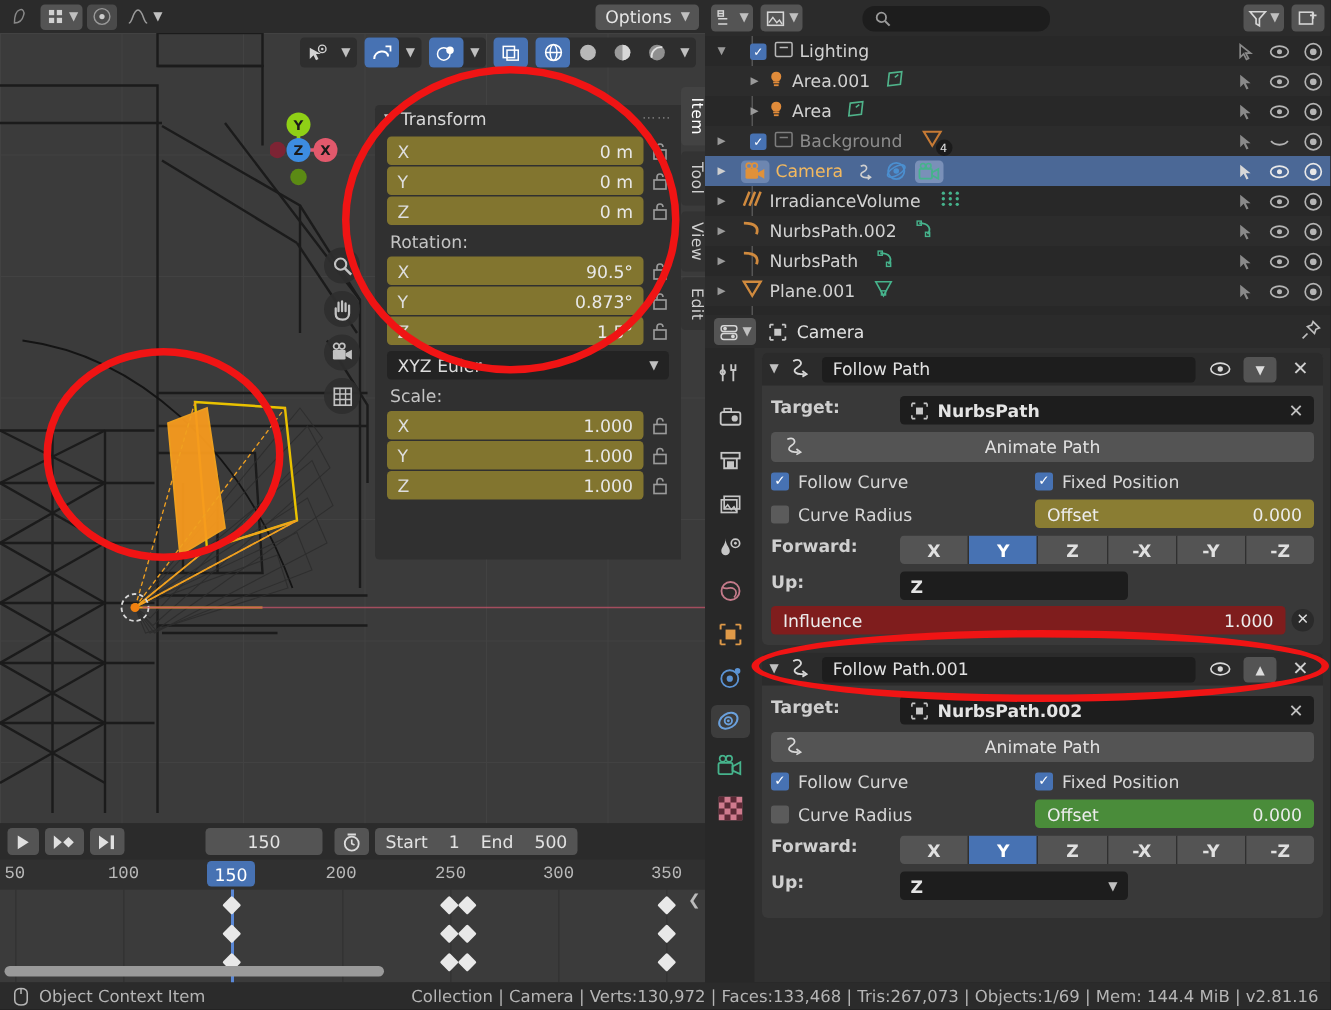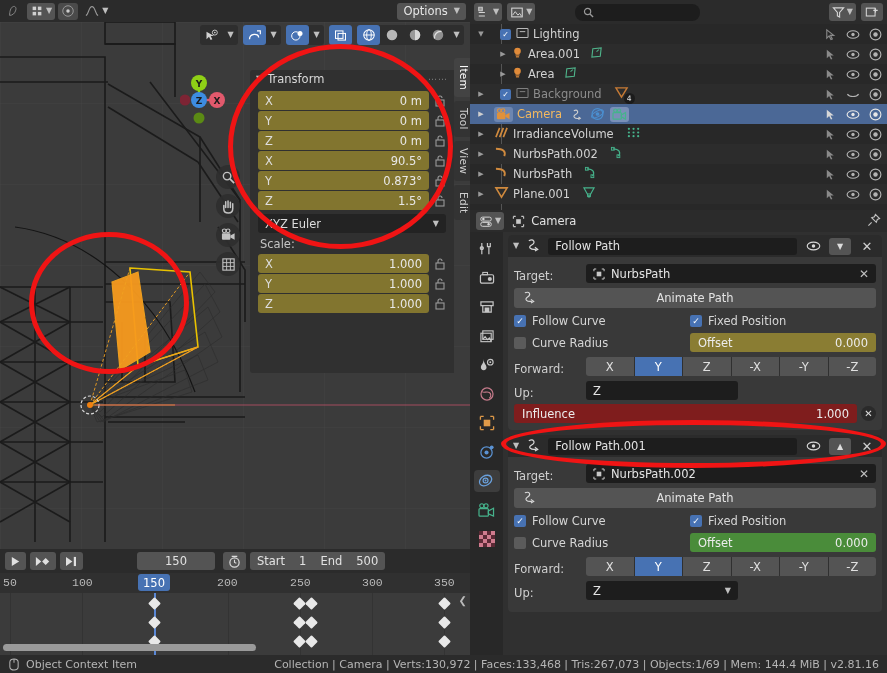--- a/index.html
+++ b/index.html
@@ -101,21 +101,21 @@
   .ptab.act { background:#3d3d3d; }
   #pbody { position:absolute; left:33px; top:22px; right:0; bottom:0; overflow:hidden; }
   .cpanel { margin:3px 5px 0 5px; background:#393939; border-radius:4px; }
   .cphdr { height:22px; background:#2b2b2b; border-radius:4px 4px 0 0; display:flex; align-items:center;
            padding:0 5px; gap:6px; }
   .cpname { flex:1; height:17px; background:#1d1d1d; border-radius:3px; display:flex; align-items:center;
             padding:0 7px; font-size:11.5px; color:#e2e2e2; }
   .cpsq { width:22px; height:17px; background:#545454; border-radius:3px; display:flex;
           align-items:center; justify-content:center; }
   .cpbody { padding:7px 6px 7px 6px; }
-  .trow { display:flex; align-items:flex-end; gap:0; margin-bottom:5px; }
+  .trow { display:flex; align-items:flex-start; gap:14px; margin-bottom:5px;font-weight:bold; }
   .tlabel { width:72px; font-size:11.5px; color:#cfcfcf; }
   .tfield { flex:1; height:19px; background:#1d1d1d; border-radius:3px; display:flex; align-items:center;
             padding:0 7px; gap:6px; font-size:11.5px; color:#e4e4e4; }
   .wide { height:20px; background:#545454; border-radius:3px; display:flex; align-items:center;
           justify-content:center; position:relative; font-size:11.5px; margin-bottom:6px; }
   .chk { width:12px; height:12px; border-radius:2px; display:flex; align-items:center; justify-content:center;
          font-size:9px; color:#fff; }
   .chk.on { background:#4772b3; }
   .chk.off { background:#5b5b5b; }
   .ckrow { display:flex; align-items:center; gap:6px; font-size:11.5px; color:#d6d6d6; }
@@ -403,20 +403,21 @@
             <span>0 m</span>
           </div>
           <div class="lock">
               <svg width="10" height="12" viewBox="0 0 10 12">
                 <rect x="1" y="5" width="8" height="6" fill="none" stroke="#9a9a9a" stroke-width="1.1"></rect>
                 <path d="M3 5 L3 3 A2 2 0 0 1 7 3" fill="none" stroke="#9a9a9a" stroke-width="1.1"></path>
               </svg>
             </div>
         </div>
 
+        <div class="lbl">Rotation:</div>
         <div class="fieldrow">
           <div class="numf">
             <span class="k">X</span>
             <span>90.5°</span>
           </div>
           <div class="lock">
               <svg width="10" height="12" viewBox="0 0 10 12">
                 <rect x="1" y="5" width="8" height="6" fill="none" stroke="#9a9a9a" stroke-width="1.1"></rect>
                 <path d="M3 5 L3 3 A2 2 0 0 1 7 3" fill="none" stroke="#9a9a9a" stroke-width="1.1"></path>
               </svg>

